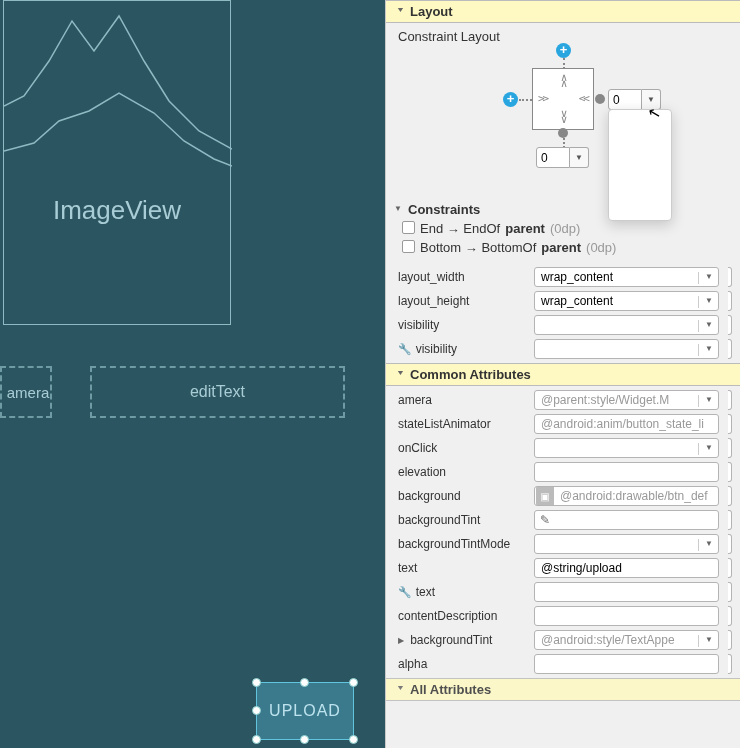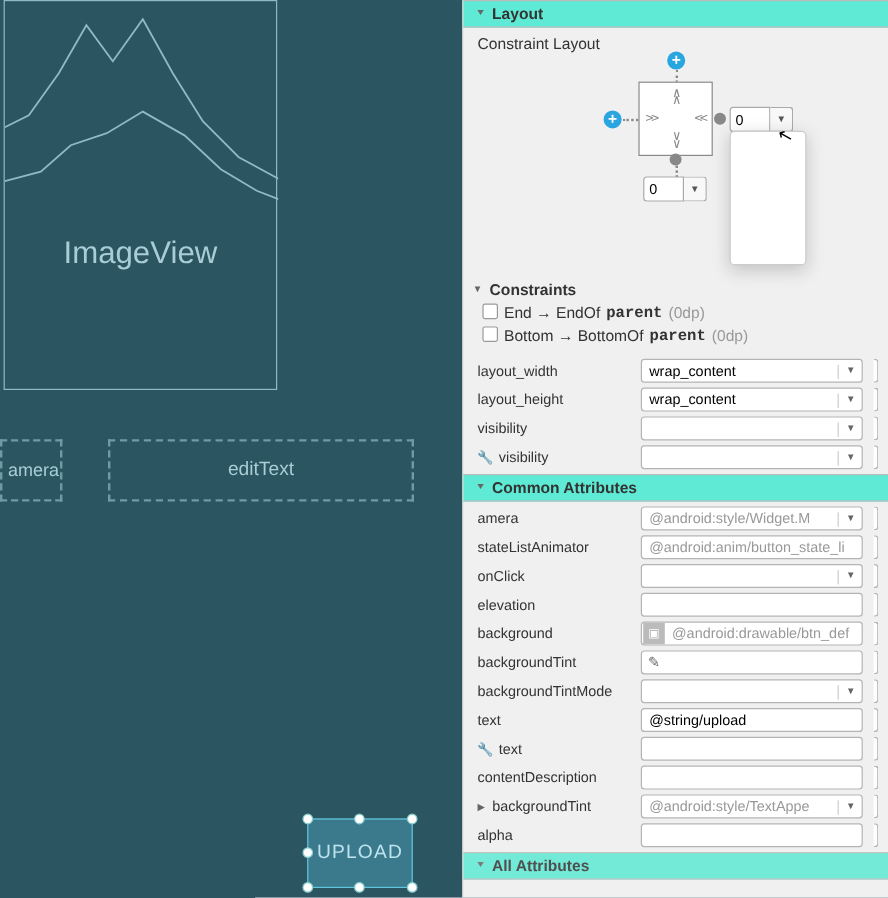--- a/index.html
+++ b/index.html
@@ -27,33 +27,33 @@
   position: absolute; left: 90px; top: 366px; width: 255px; height: 52px;
   border: 2px dashed #6f9ba5; color: #a9cdd6; font-size: 16px;
   display: flex; align-items: center; justify-content: center;
 }
 .discard-btn {
   position: absolute; left: 131px; top: 682px; width: 95px; height: 58px;
   background: #376671; border: 2px dashed #6f9ba5; color: #a9cdd6; font-size: 16px;
   display: flex; align-items: center; justify-content: center; letter-spacing: 1px;
 }
 .upload-btn {
-  position: absolute; left: 256px; top: 682px; width: 88px; height: 58px;
+  position: absolute; left: 256px; top: 682px; width: 98px; height: 58px;
   background: #3a7a8c; border: 1px solid #61c5de; color: #bde3ee; font-size: 16px;
   display: flex; align-items: center; justify-content: center; letter-spacing: 1px;
 }
 .sel-handle { position: absolute; width: 9px; height: 9px; background: #fff; border:1px solid #8cc; border-radius: 50%; }
 
 
 .panel {
   flex: 1; background: #f0f0f0; font-size: 13px; color: #333; overflow: hidden;
   border-left: 1px solid #c8c8c8;
 }
 .section-header {
-  background: #5eead4; border-top:1px solid #bbb; border-bottom:1px solid #bbb;
+  background: #fef9c3; border-top:1px solid #bbb; border-bottom:1px solid #bbb;
   padding: 3px 8px 3px 24px; font-weight: bold; position: relative; font-size: 13px;
 }
 .section-header::before {
   content: "▼"; position: absolute; left: 10px; top: 4px; font-size: 9px; color: #666;
   transform: scaleY(0.8);
 }
 .sub-label { padding: 6px 12px 4px; font-size: 13px; color: #333; }
 
 .constraint-box { position: relative; height: 150px; }
 .cw-inner {
@@ -79,27 +79,27 @@
   border-radius:0 3px 3px 0; display:flex; align-items:center; justify-content:center;
   font-size:8px; color:#555;
 }
 .dropdown-popup {
   position:absolute; left:222px; top:61px; width:64px; height:112px;
   background:#fff; border:1px solid #ccc; box-shadow: 0 4px 14px rgba(0,0,0,0.18);
   border-radius:4px;
 }
 .cursor { position:absolute; left:262px; top:56px; font-size:15px; color:#000; transform: rotate(-15deg);}
 
-.constraints-list { padding: 0 12px 6px; margin-top: 32px; }
+.constraints-list { padding: 0 12px 6px; }
 .constraints-list .hdr { font-weight: bold; font-size:13px; padding:4px 0 2px 10px; position:relative;}
 .constraints-list .hdr::before { content:"▼"; position:absolute; left:-4px; top:6px; font-size:8px; color:#666;}
 .crow { display:flex; align-items:flex-start; gap:5px; padding: 2px 0 2px 4px; font-size:13px; color:#333;}
 .crow .cicn { width:13px; height:13px; border:1px solid #999; border-radius:2px; position:relative; flex-shrink:0; background:#fff;}
 .crow .cicn::after{content:""; position:absolute; background:#999;}
-.crow b { font-weight:bold;font-family:Liberation Mono, monospace; }
+.crow b { font-weight:bold; }
 .crow .dim { color:#999; }
 
 .attr-rows { padding: 2px 0; }
 .arow {
   display:flex; align-items:center; height: 24px; padding: 0 8px 0 12px; gap: 6px;
 }
 .arow .label { width: 130px; font-size: 12px; color: #333; display:flex; align-items:center; gap:4px;}
 .arow .label .wr { font-size:11px; color:#777;}
 .arow .label .tri { font-size:8px; color:#666; margin-right:2px;}
 .arow .field {
@@ -233,21 +233,21 @@
   </div>
 
   <div class="section-header">
     <span>Common Attributes</span>
   </div>
 
   <div class="attr-rows">
     <div class="arow">
         <div class="label">amera</div>
       <div class="field with-dd">
-          <span class="val ph">@android:style/Widget.M</span>
+          <span class="val ph">@parent:style/Widget.M</span>
         </div>
         <div class="stub"></div>
       </div>
 
     <div class="arow">
         <div class="label">stateListAnimator</div>
       <div class="field">
           <span class="val ph">@android:anim/button_state_li</span>
         </div>
         <div class="stub"></div>

